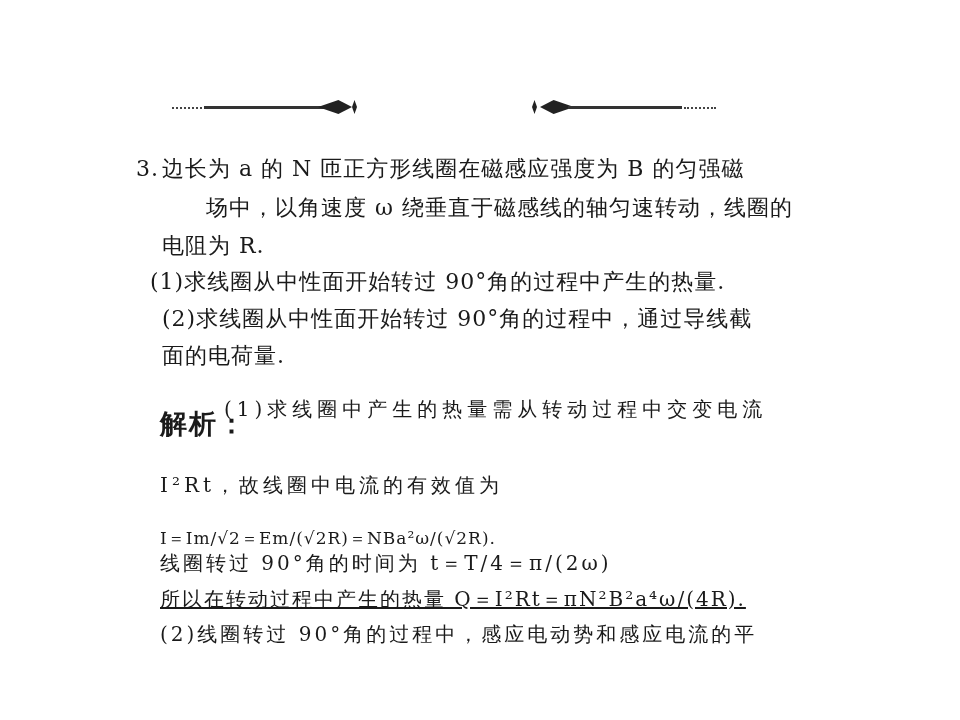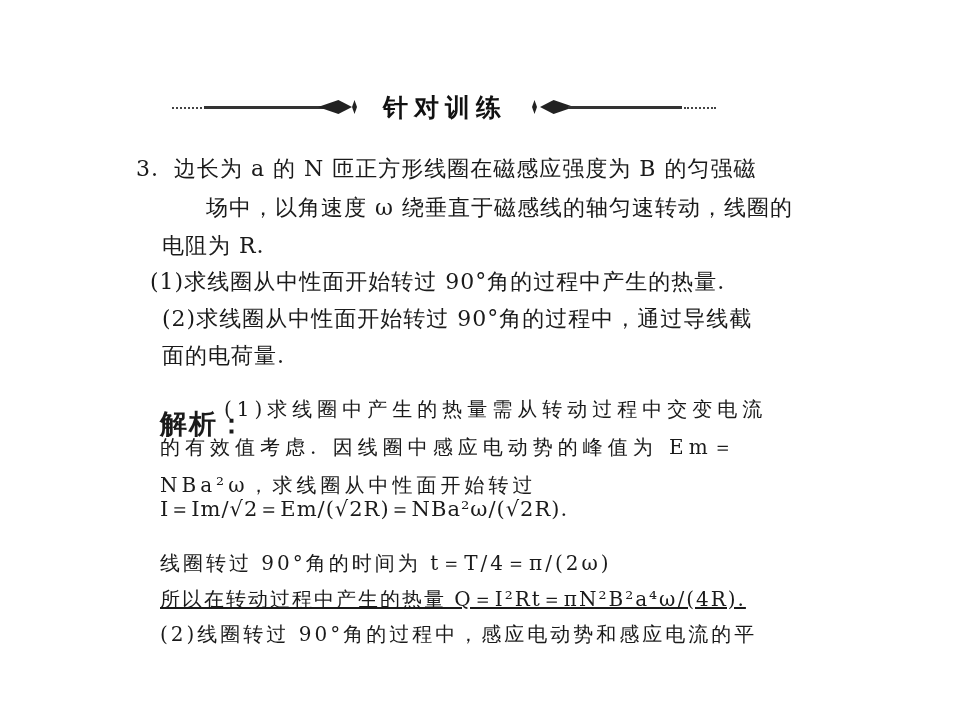--- a/index.html
+++ b/index.html
@@ -22,39 +22,37 @@
   .bold { font-family: "DejaVu Sans", "Liberation Sans", sans-serif; font-weight: bold; letter-spacing: 2px; }
 </style>
 </head>
 <body>
 
 <div class="header">
   <div class="dots" style="left:2px;width:30px;"></div>
   <div class="rule" style="left:34px;width:120px;"></div>
   <div class="diamond" style="left:148px;"></div>
   <div class="tinyd" style="left:182px;"></div>
-  <div class="title">针对训练</div>
   <div class="tinyd" style="left:362px;"></div>
   <div class="diamond r" style="left:370px;"></div>
   <div class="rule" style="left:398px;width:114px;"></div>
   <div class="dots" style="left:514px;width:32px;"></div>
 </div>
 
 <div style="position:absolute;left:136px;top:154px;width:650px;height:230px;">
   <span class="line q" style="top:0;left:0;">3.</span>
-  <span class="line q" style="top:0;left:26px;margin-left:12px;">边长为 a 的 N 匝正方形线圈在磁感应强度为 B 的匀强磁</span>
+  <span class="line q" style="top:0;left:26px;">边长为 a 的 N 匝正方形线圈在磁感应强度为 B 的匀强磁</span>
   <span class="line q" style="top:39px;left:26px;margin-left:44px;">场中，以角速度 ω 绕垂直于磁感线的轴匀速转动，线圈的</span>
   <span class="line q" style="top:77px;left:26px;">电阻为 R.</span>
   <span class="line q" style="top:113px;left:14px;">(1)求线圈从中性面开始转过 90°角的过程中产生的热量.</span>
   <span class="line q" style="top:150px;left:26px;text-align:right;">(2)求线圈从中性面开始转过 90°角的过程中，通过导线截</span>
   <span class="line q" style="top:187px;left:26px;">面的电荷量.</span>
 </div>
 
 <div style="position:absolute;left:160px;top:394px;width:630px;height:270px;">
   <span class="line bold" style="top:0;left:0;font-size:27px;margin-top:15px;">解析：</span>
   <span class="line sol" style="top:0;left:64px;font-size:20px;">(1)求线圈中产生的热量需从转动过程中交变电流</span>
-  <span class="line sol" style="top:38px;font-size:20px;">的有效值考虑. 因线圈中感应电动势的峰值为 Em＝</span>
-  <span class="line sol" style="top:76px;font-size:20px;letter-spacing:4px;">NBa²ω，求线圈从中性面开始转过</span>
-  <span class="line" style="top:100px;font-size:21px;letter-spacing:1px;">I＝Im/√2＝Em/(√2R)＝NBa²ω/(√2R).</span>
+  <span class="line sol" style="top:76px;font-size:20px;letter-spacing:4px;">I²Rt，故线圈中电流的有效值为</span>
+  <span class="line" style="top:129px;font-size:17px;letter-spacing:1px;">I＝Im/√2＝Em/(√2R)＝NBa²ω/(√2R).</span>
   <span class="line sol" style="top:154px;font-size:20px;letter-spacing:3px;">线圈转过 90°角的时间为 t＝T/4＝π/(2ω)</span>
   <span class="line" style="top:190px;font-size:20px;letter-spacing:2px;text-decoration:underline;">所以在转动过程中产生的热量 Q＝I²Rt＝πN²B²a⁴ω/(4R).</span>
   <span class="line" style="top:225px;font-size:20px;letter-spacing:3px;">(2)线圈转过 90°角的过程中，感应电动势和感应电流的平</span>
 </div>
 
 </body></html>

